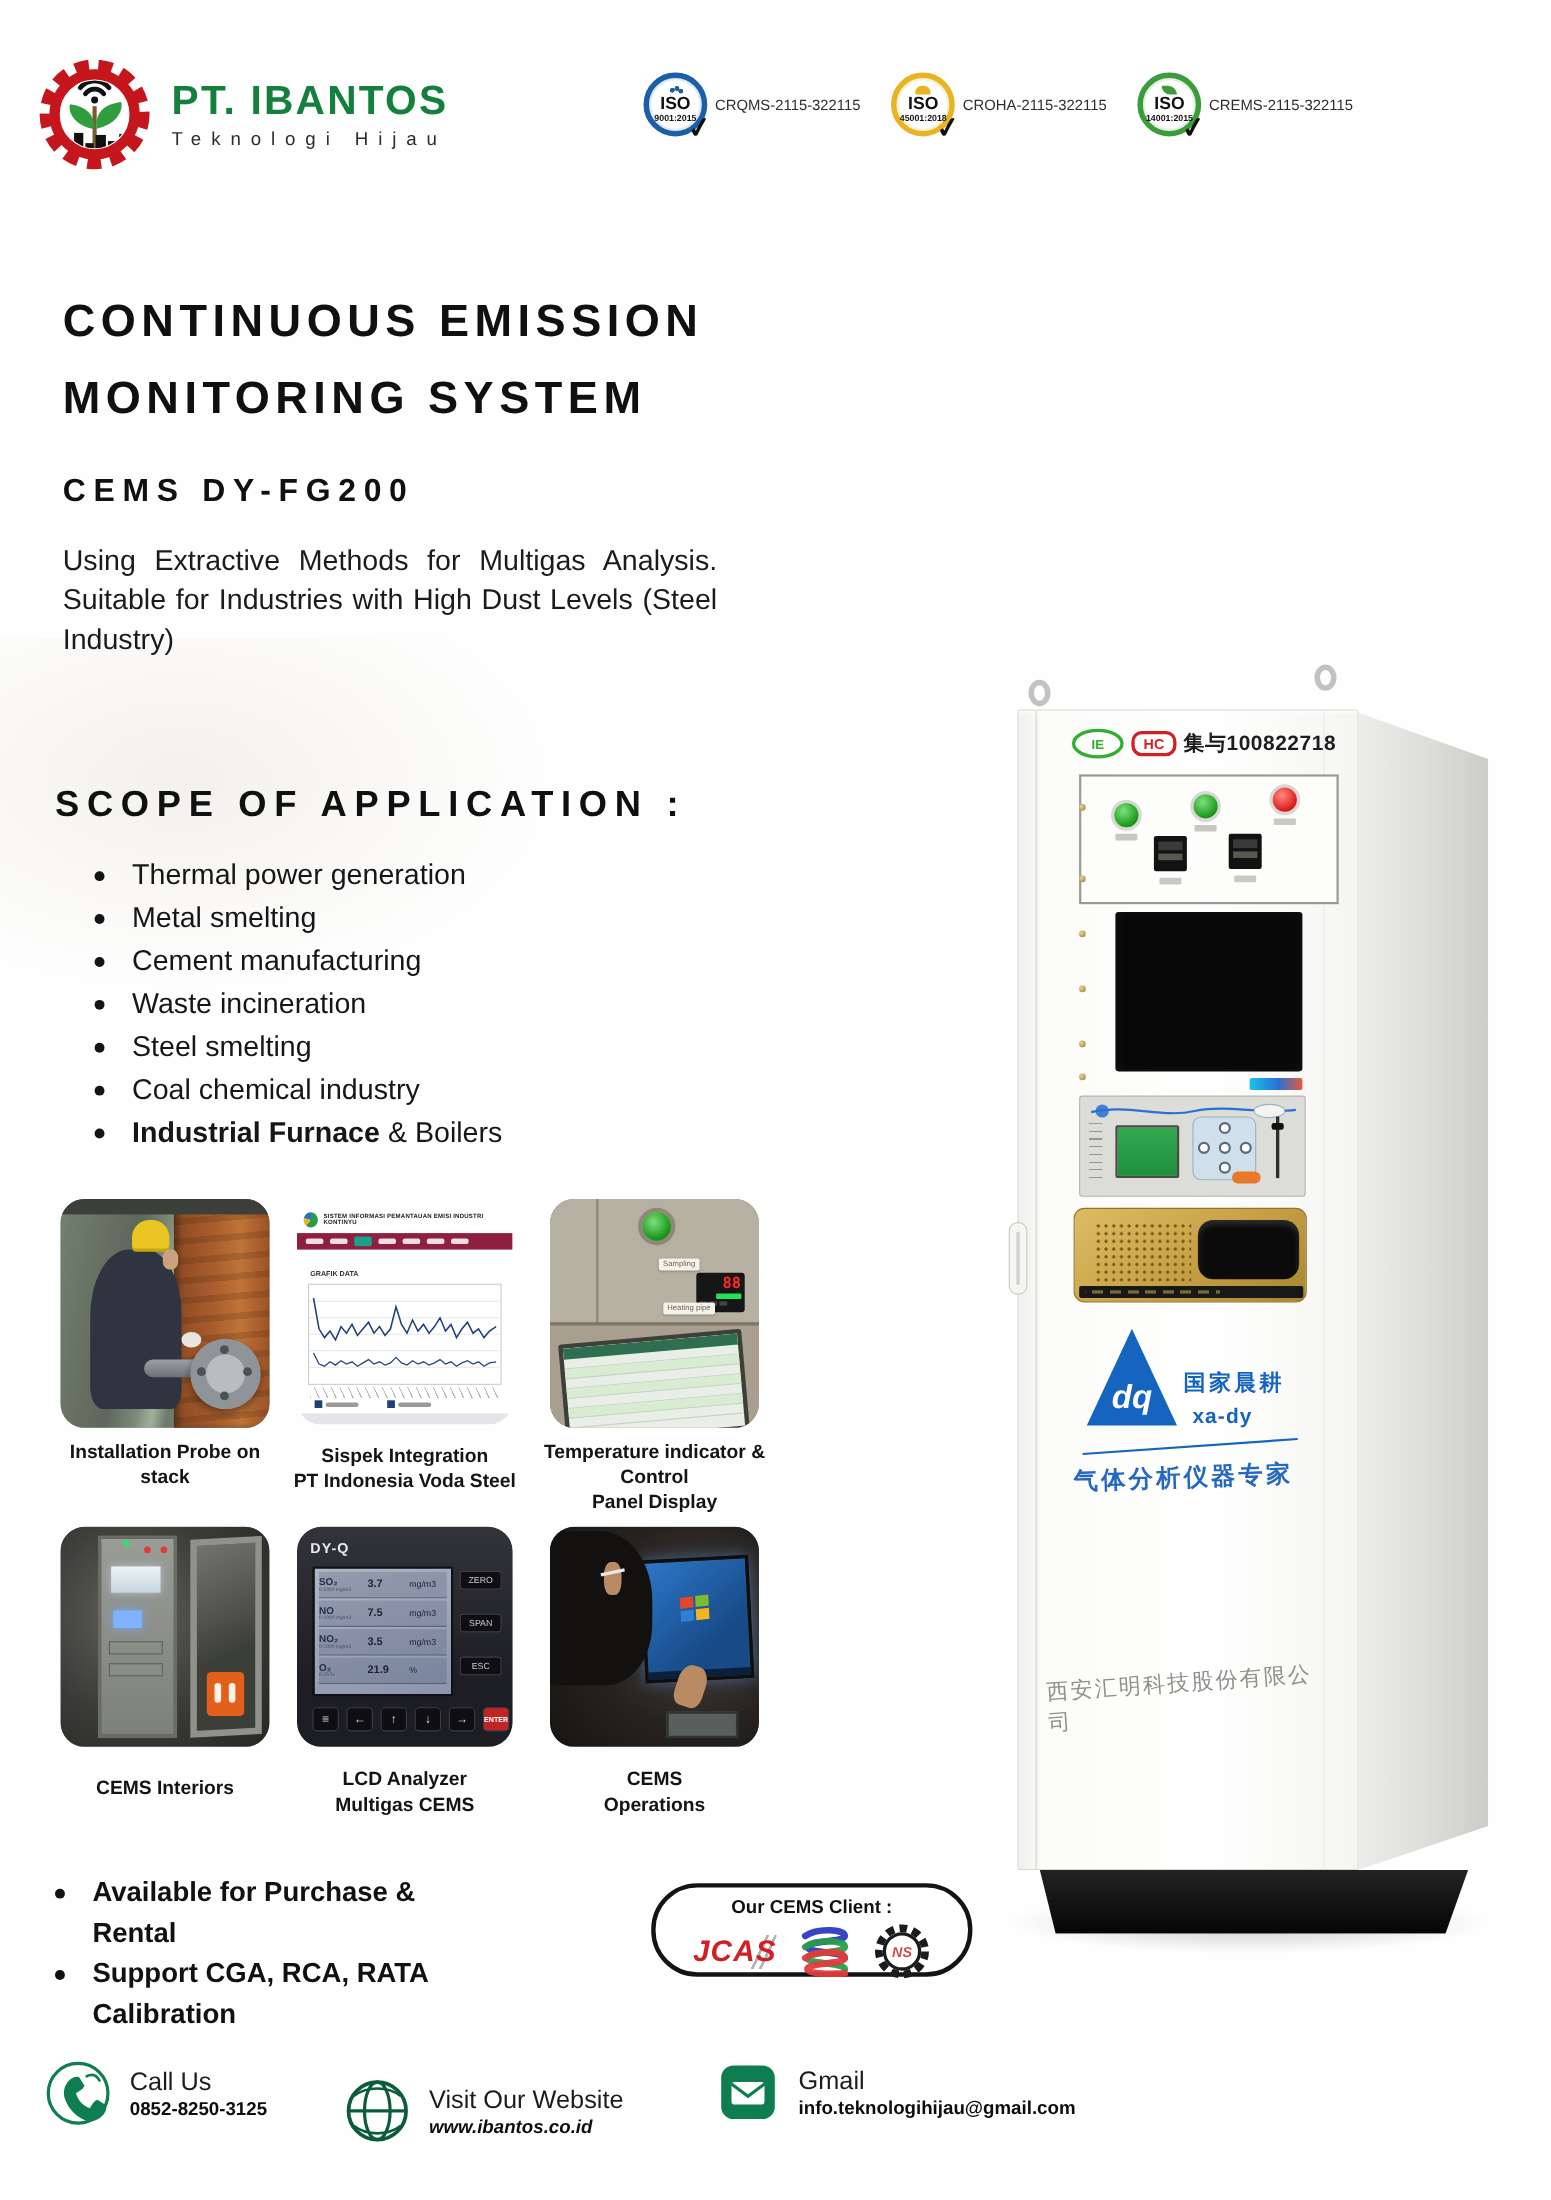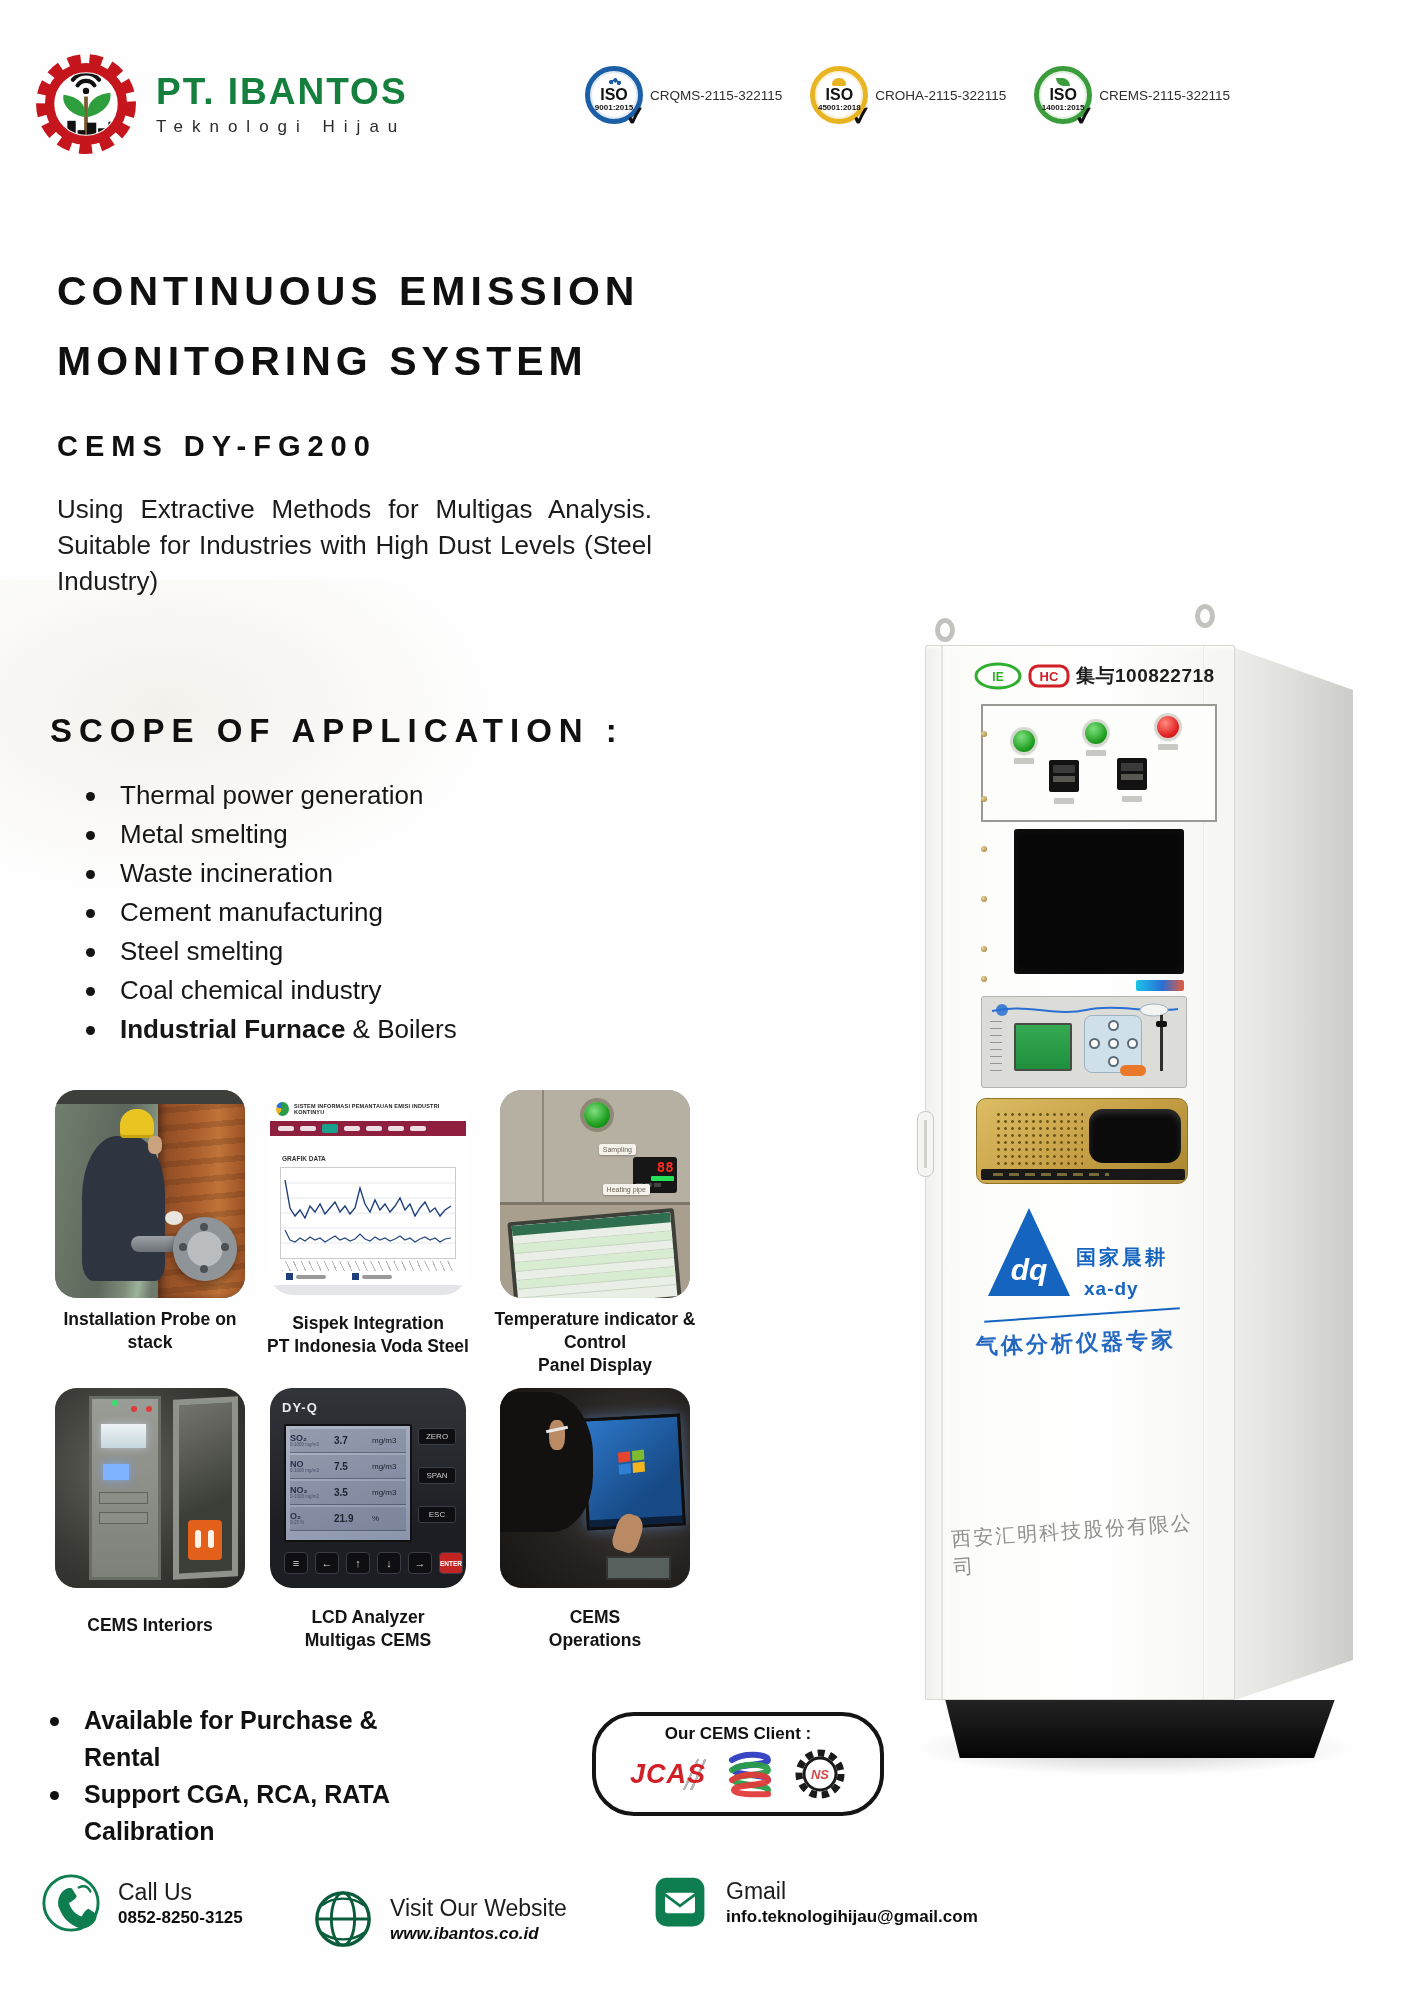--- a/index.html
+++ b/index.html
@@ -226,21 +226,21 @@
   .dq-line { position:absolute; left:58px; top:668px; width:196px; height:2px; background:#1565c0; transform:rotate(-4deg); }
   .dq-slogan { position:absolute; left:50px; top:682px; width:220px; font-size:22px; font-weight:bold; color:#2468c0;
     letter-spacing:3px; transform:rotate(-2deg); }
   .cab-company { position:absolute; left:26px; top:870px; width:258px; font-size:20px; color:#8f8f8b;
     letter-spacing:2px; transform:rotate(-4deg); line-height:1.4; }
 
   
   .offers { position:absolute; left:48px; top:1702px; width:400px; list-style:none; }
   .offers li { position:relative; padding-left:36px; font-size:25px; font-weight:bold; color:#111; line-height:37px; }
   .offers li::before { content:""; position:absolute; left:2px; top:15px; width:9px; height:9px; border-radius:50%; background:#111; }
-  .clients { position:absolute; left:592px; top:1712px; width:292px; height:104px; border:4px solid #141414;
+  .clients { position:absolute; left:592px; top:1712px; width:292px; height:85px; border:4px solid #141414;
     border-radius:42px; background:#fff; }
   .clients-heading { position:absolute; left:0; top:8px; width:100%; text-align:center; font-size:17px; font-weight:bold; color:#111; }
   .clients-logos { position:absolute; left:0; top:32px; width:100%; display:flex; justify-content:center; align-items:center; gap:18px; }
   .jcas { font-size:27px; font-weight:900; font-style:italic; color:#d21f26; letter-spacing:1px;
     background:linear-gradient(115deg, transparent 0 74%, rgba(130,130,130,.6) 74% 77%, transparent 77% 82%, rgba(130,130,130,.6) 82% 85%, transparent 85%); }
 
   
   .contact { position:absolute; display:flex; align-items:center; gap:16px; }
   .c1 { left:40px; top:1872px; } .c2 { left:312px; top:1872px;margin-top:16px; } .c3 { left:650px; top:1872px; }
   .contact .lbl { font-size:23px; color:#1c1c1c; }
@@ -313,22 +313,22 @@
 
   <div class="title-line t1">CONTINUOUS EMISSION</div>
   <div class="title-line t2">MONITORING SYSTEM</div>
   <div class="model">CEMS DY-FG200</div>
   <p class="desc">Using Extractive Methods for Multigas Analysis. Suitable for Industries with High Dust Levels (Steel Industry)</p>
 
   <div class="scope-heading">SCOPE OF APPLICATION :</div>
   <ul class="scope-list">
     <li>Thermal power generation</li>
     <li>Metal smelting</li>
+    <li>Cement manufacturing</li>
     <li>Waste incineration</li>
-    <li>Cement manufacturing</li>
     <li>Steel smelting</li>
     <li>Coal chemical industry</li>
     <li><span class="scope-bold">Industrial Furnace</span><span> &amp; Boilers</span></li>
   </ul>
 
   <figure class="photo ph1">
     <div class="p1-bg"></div>
     <div class="p1-stack"></div>
     <div class="p1-streak"></div>
     <div class="p1-beam"></div>

